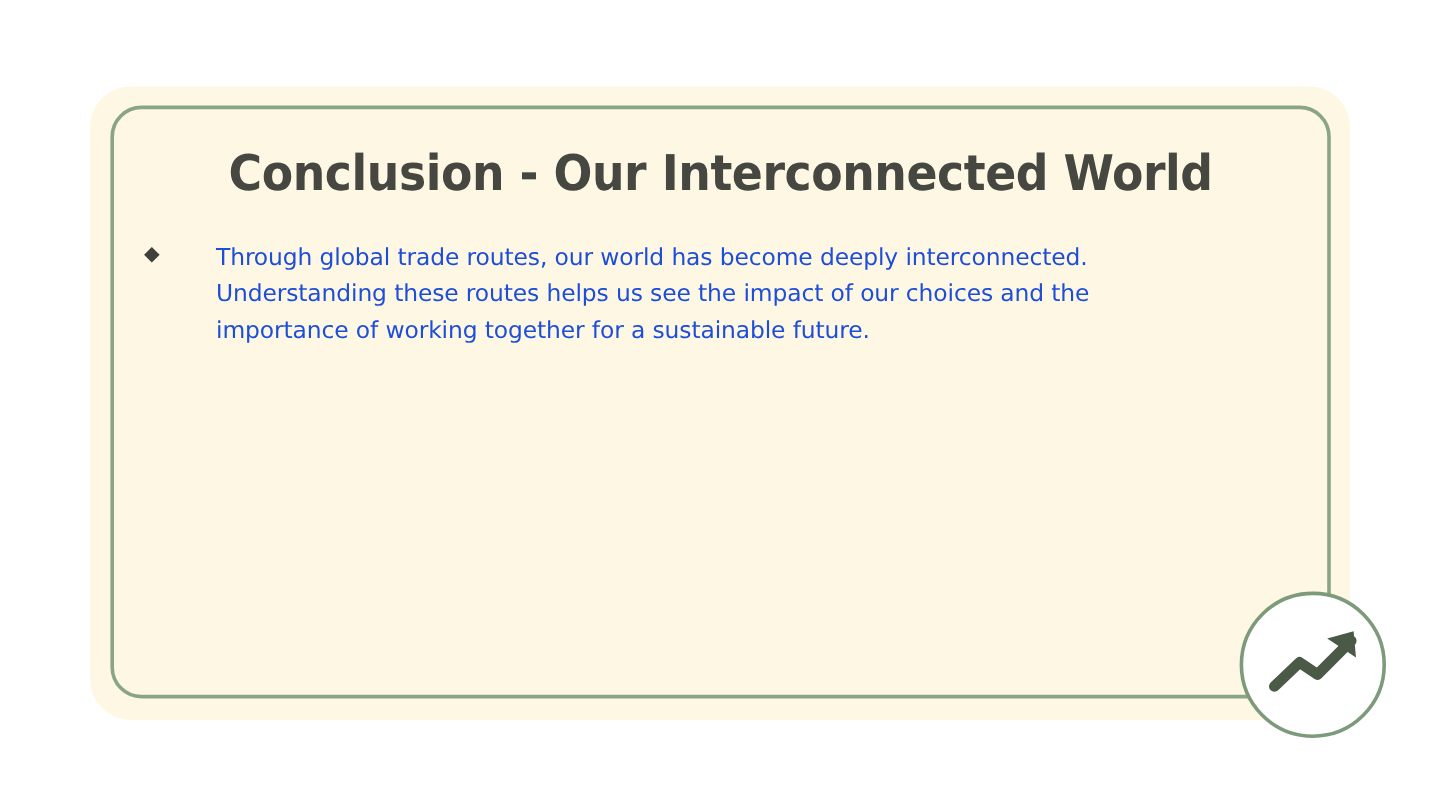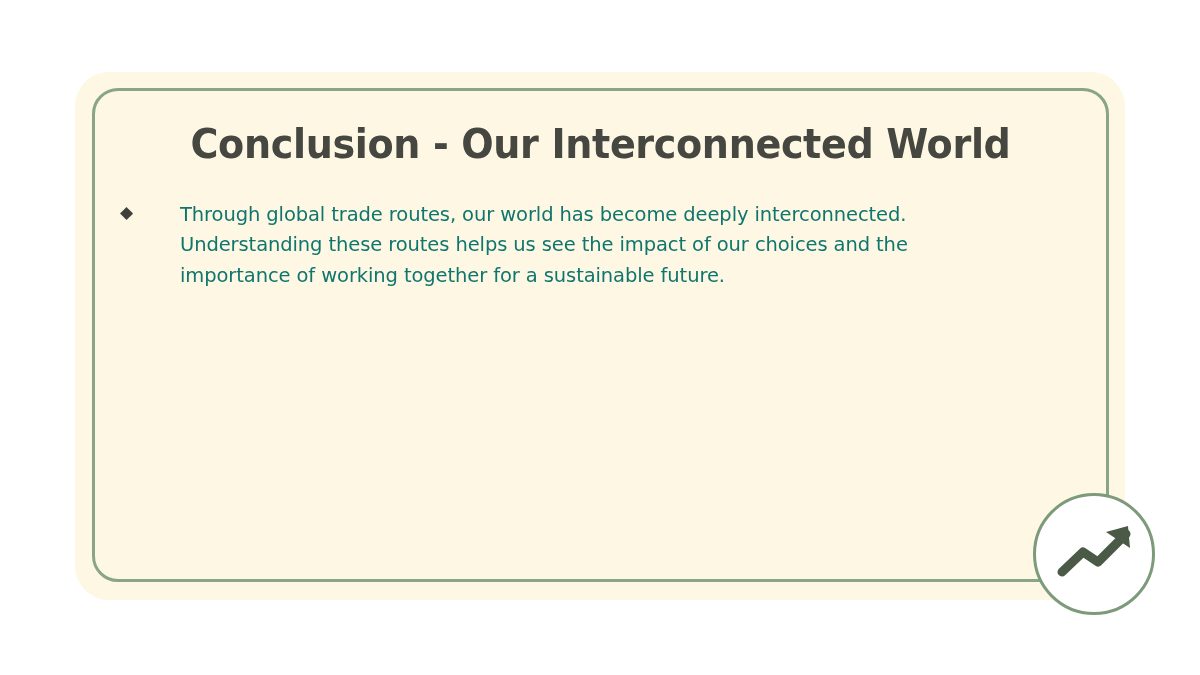--- a/index.html
+++ b/index.html
@@ -79,21 +79,21 @@
     width: 60px;
     padding-top: 4px;
     color: #3f4039;
     font-size: 17px;
     line-height: 1;
     text-align: left;
   }
 
   .bullet-text {
     flex: 1 1 auto;
-    color: #0f766e;
+    color: #1d4ed8;
     font-family: "DejaVu Sans", sans-serif;
     font-size: 19.5px;
     line-height: 1.56;
     letter-spacing: -0.1px;
     max-width: 800px;
   }
 
   
   .badge {
     position: absolute;

